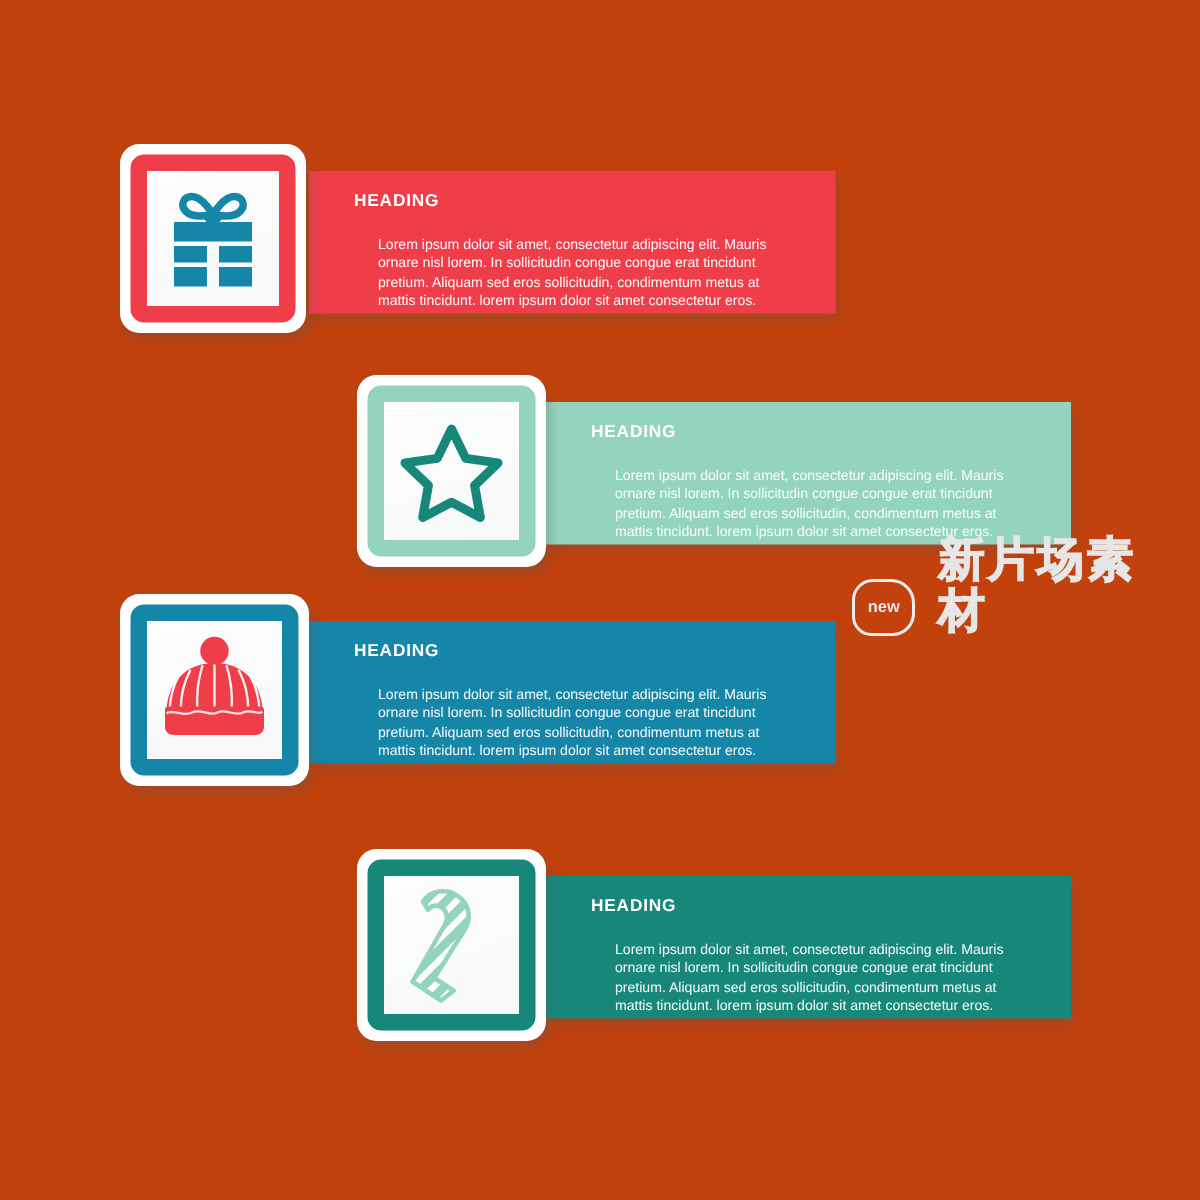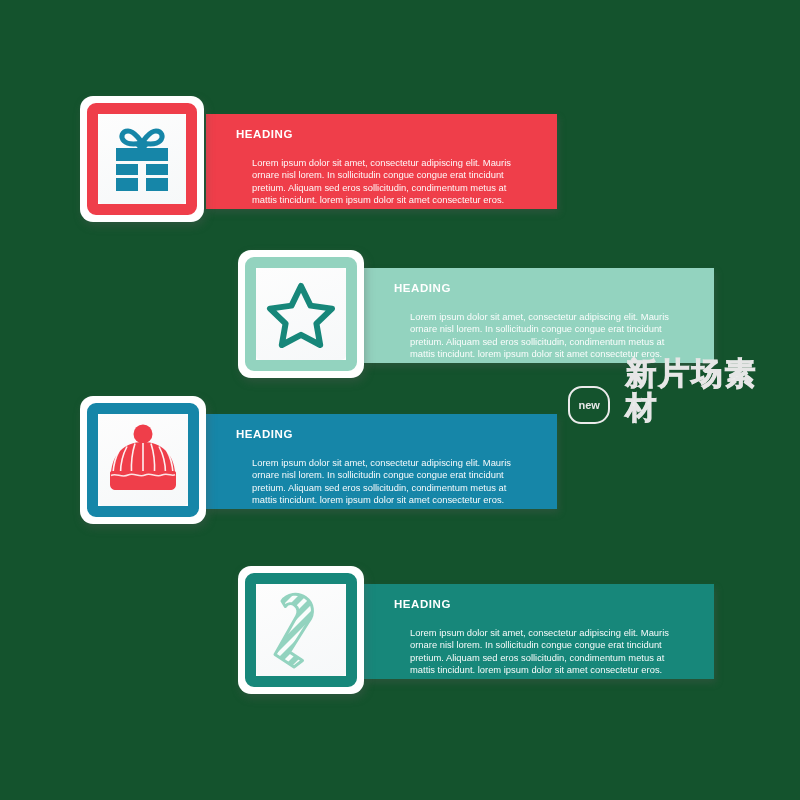--- a/index.html
+++ b/index.html
@@ -5,21 +5,21 @@
   html,body{margin:0;padding:0;}
   body{
     width:800px;height:800px;
     background:#ffffff;
     font-family:"Liberation Sans","DejaVu Sans",sans-serif;
     overflow:hidden;
     position:relative;
   }
   #infographic{
     position:absolute;left:0;top:0;width:800px;height:800px;
-    background:#14532d;
+    background:#c2410c;
   }
 
   
   .row{position:absolute;}
 
   
   .banner{
     position:absolute;
     box-sizing:border-box;
     box-shadow:2px 4px 7px rgba(90,90,90,0.30);

